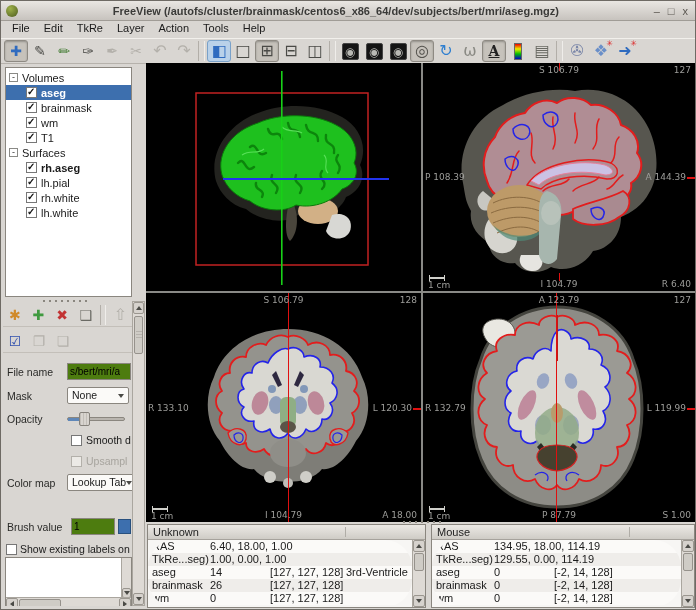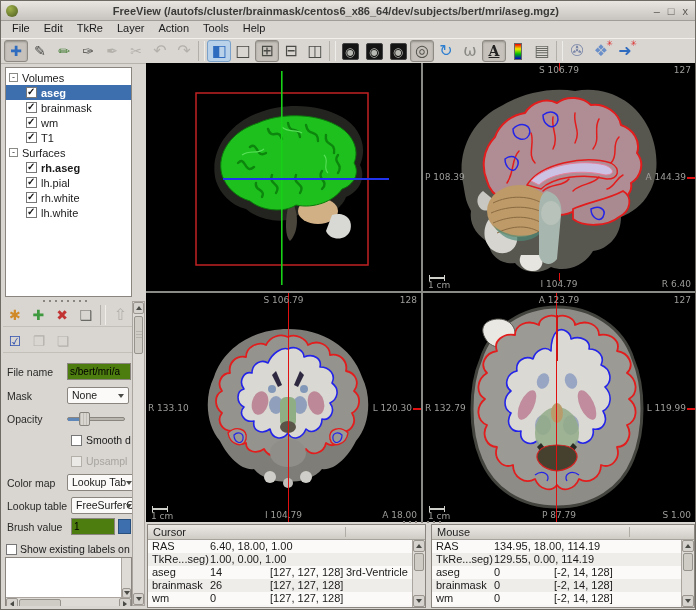--- a/index.html
+++ b/index.html
@@ -130,21 +130,21 @@
   .red-tick-t{position:absolute;top:0;left:50%;width:1px;height:8px;background:#e01010;}
   .red-tick-b{position:absolute;bottom:10px;left:50%;width:1px;height:8px;background:#e01010;}
 
   
   .infopanel{position:absolute;top:523px;height:84px;background:#f7f6f4;border:1px solid #8a867f;}
   .infopanel.cursor{left:146px;width:279px;}
   .infopanel.mouse{left:430px;width:264px;}
   .ip-header{position:absolute;left:0;top:0;right:0;height:15px;background:linear-gradient(#ece9e5,#cfccc6);
              border-bottom:1px solid #a6a29c;font-size:11px;line-height:14px;padding-left:5px;color:#222;}
   .ip-header .hdiv{position:absolute;left:197px;top:2px;bottom:2px;width:1px;background:#b0ada7;}
-  .ip-rows{position:absolute;left:0;top:15px;right:13px;bottom:0;overflow:hidden;}
+  .ip-rows{position:absolute;left:0;top:15px;right:13px;bottom:0;overflow:hidden;border-radius:27px;}
   .irow{display:grid;grid-template-columns:58px 60px 76px auto;height:13px;line-height:13px;padding-left:4px;font-size:11px;}
   .irow:nth-child(odd){background:#fbfaf8;}
   .irow:nth-child(even){background:#efedea;}
   .irow span{white-space:nowrap;overflow:visible;}
   .ip-vsb{position:absolute;right:0;top:15px;width:13px;bottom:0;background:#dedad5;border-left:1px solid #aaa69f;}
   .ip-vsb .sb-btn.up{position:absolute;left:0;top:0;width:12px;height:12px;}
   .ip-vsb .sb-btn.down{position:absolute;left:0;bottom:0;width:12px;height:12px;}
   .ip-vsb .thumb{position:absolute;left:1px;top:13px;width:10px;height:18px;background:#cfccc6;border:1px solid #96928c;border-radius:2px;}
 
   .bottom-splitter-dots{position:absolute;left:400px;top:519px;width:40px;height:4px;
@@ -439,26 +439,20 @@
         <span class="pclabel disabled" style="left:85px;">Upsampl</span>
       </div>
 
       <div class="prow" style="top:173px;">
         <span class="plabel">Color map</span>
         <div class="combo" style="left:66px;top:0;width:70px;">
           <span>Lookup Tab</span>
         </div>
       </div>
 
-      <div class="prow" style="top:196px;">
-        <span class="plabel">Lookup table</span>
-        <div class="combo" style="left:70px;top:0;width:66px;">
-          <span>FreeSurferC</span>
-        </div>
-      </div>
 
       <div class="prow" style="top:217px;">
         <span class="plabel">Brush value</span>
         <input class="ptext" style="left: 70px; top: 0px; width: 44px;" value="1">
         <span class="brush-color" style="left:117px;"></span>
       </div>
 
       <div class="prow" style="top:240px;">
         <span class="pcheck" style="left:5px;"></span>
         <span class="pclabel" style="left:19px;">Show existing labels on</span>
@@ -646,21 +640,21 @@
       <span class="vlabel vl-br">S 1.00</span>
       <span class="scalebar"></span>
       <span class="vlabel vl-scale">1 cm</span>
     </div>
   </div>
 
   <div class="bottom-splitter-dots"></div>
 
   <div class="infopanel cursor">
     <div class="ip-header">
-      <span>Cursor</span>
+      <span>Unknown</span>
       <span class="hdiv"></span>
     </div>
     <div class="ip-rows">
 
         <div class="irow">
           <span>RAS</span>
           <span>6.40, 18.00, 1.00</span>
           <span></span>
           <span></span>
         </div>

